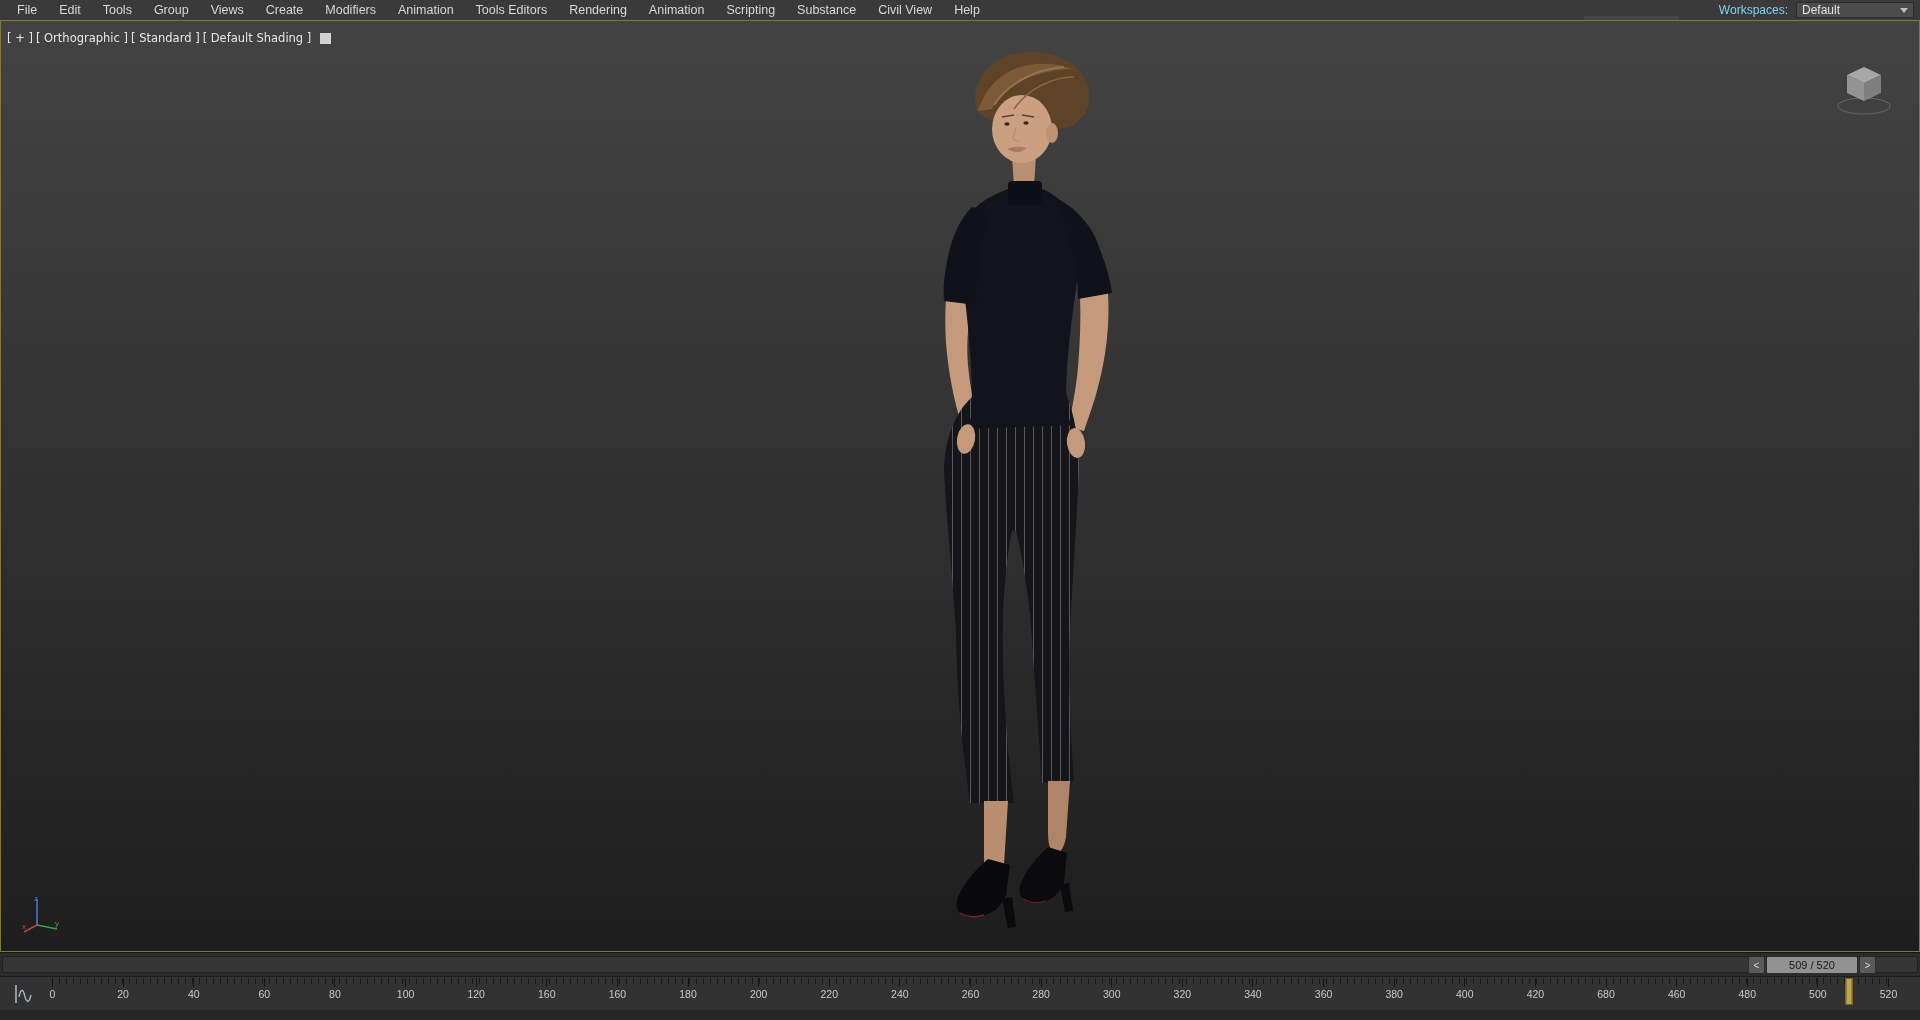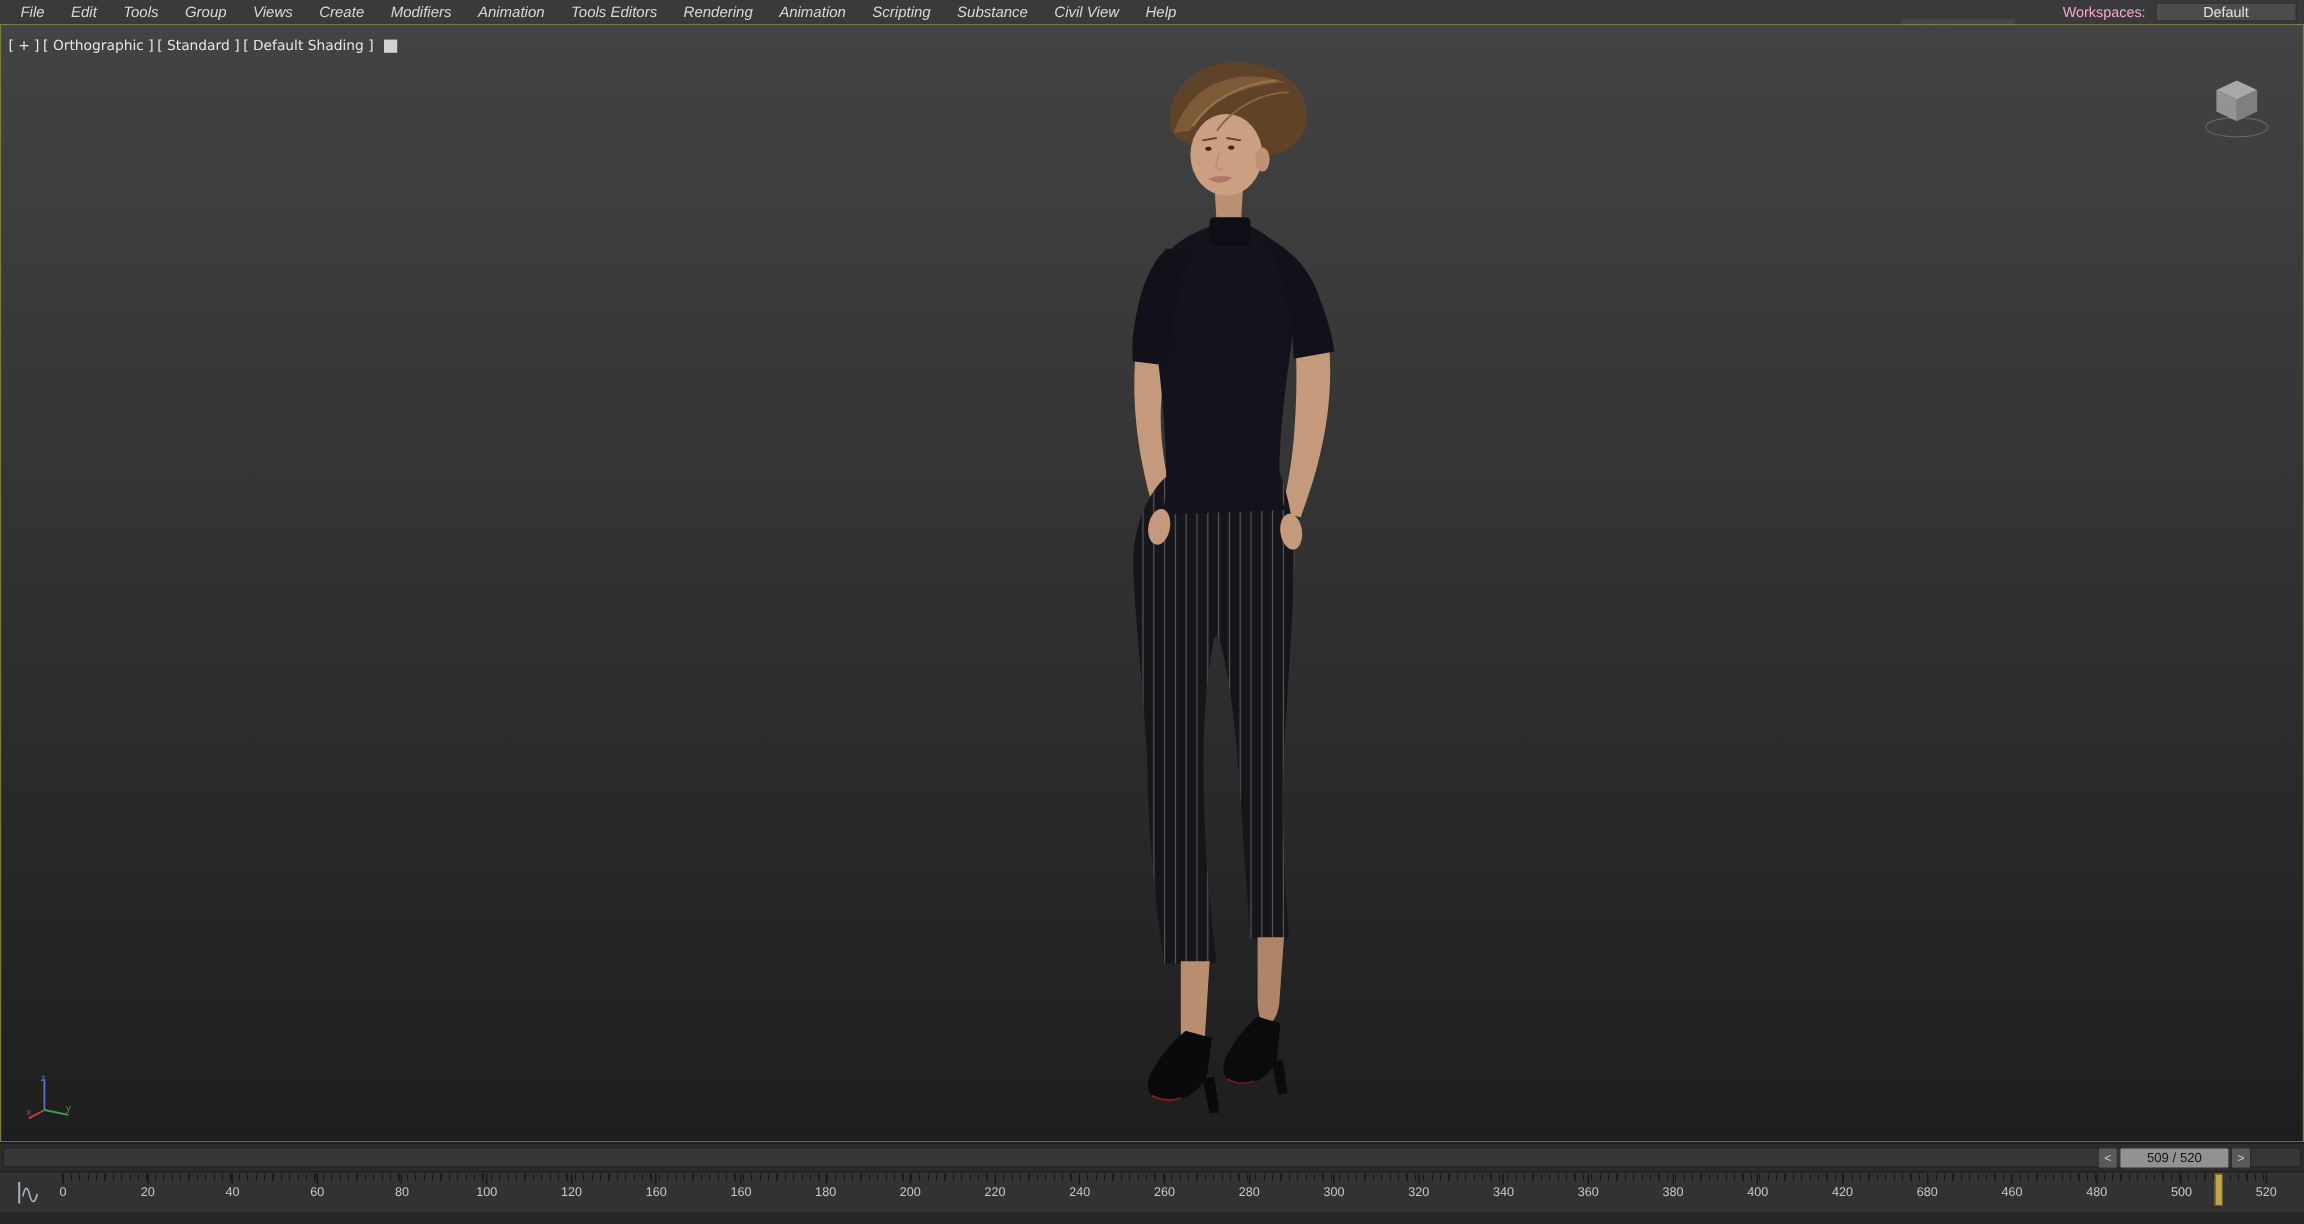--- a/index.html
+++ b/index.html
@@ -14,29 +14,29 @@
   }
 
   
   .menubar {
     height: 20px; flex: 0 0 20px;
     background: #3a3a3a;
     display: flex; align-items: stretch;
     font-size: 12.5px; color: #d8d8d8;
   }
   .menus { display: flex; align-items: center; padding-left: 6px; }
-  .menu-item { padding: 0 11px; line-height: 20px; white-space: nowrap; font-style: italic; }
+  .menu-item { padding: 0 11px; line-height: 20px; white-space: nowrap; }
   .menubar-right { margin-left: auto; display: flex; align-items: center; }
   .signin { height: 20px; display: flex; align-items: center; gap: 6px; background: #474747; padding: 0 12px; margin-top: 31px; }
   .signin svg { display: block; }
-  .ws-label { margin: 0 8px 0 40px; color: #f9a8d4; font-size: 12px; }
+  .ws-label { margin: 0 8px 0 40px; color: #7dd3fc; font-size: 12px; }
   .ws-select {
     width: 118px; height: 16px; background: #4c4c4c; border: 1px solid #2b2b2b;
     display: flex; align-items: center; justify-content: space-between;
-    padding: 0 5px; font-size: 12px; color: #e2e2e2; margin-right: 6px; flex-direction: column;
+    padding: 0 5px; font-size: 12px; color: #e2e2e2; margin-right: 6px;
   }
 
   
   .viewport {
     position: relative; flex: 1 1 auto;
     background: linear-gradient(180deg, #434343 0%, #2f2f2f 55%, #1e1e1e 100%);
     border: 1px solid #7e7a3e;
     overflow: hidden;
   }
   .vp-label {

